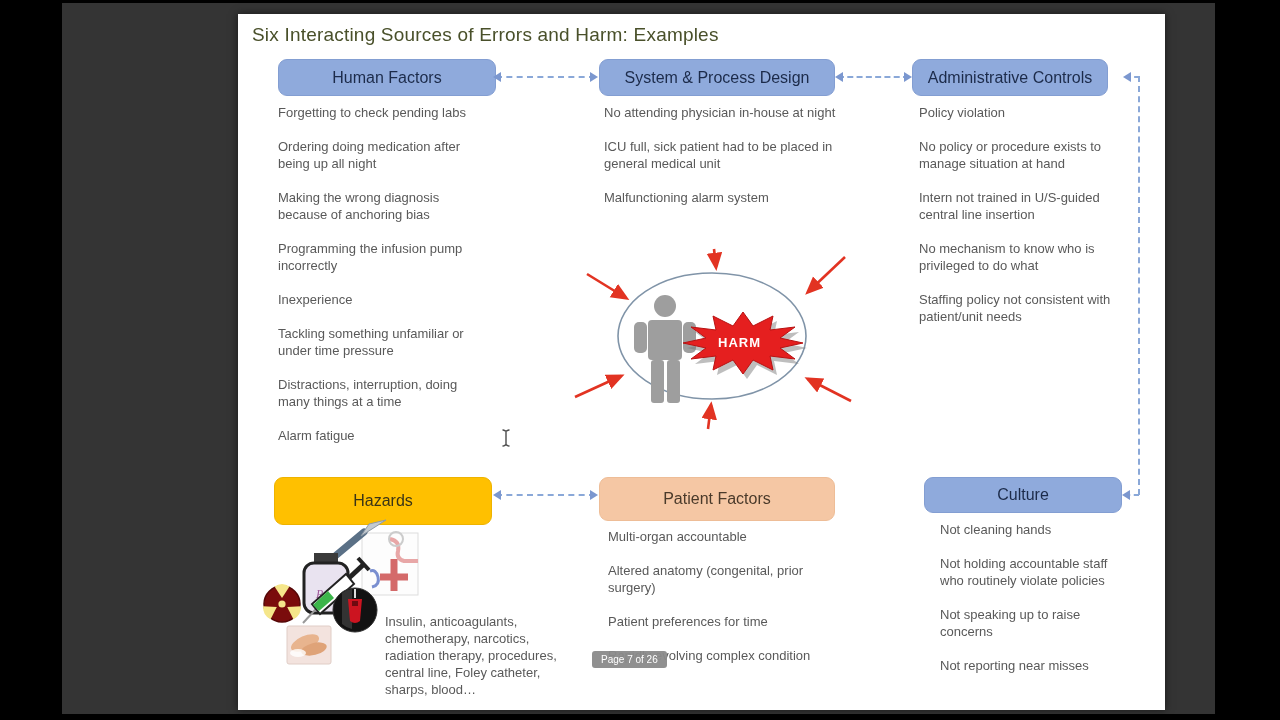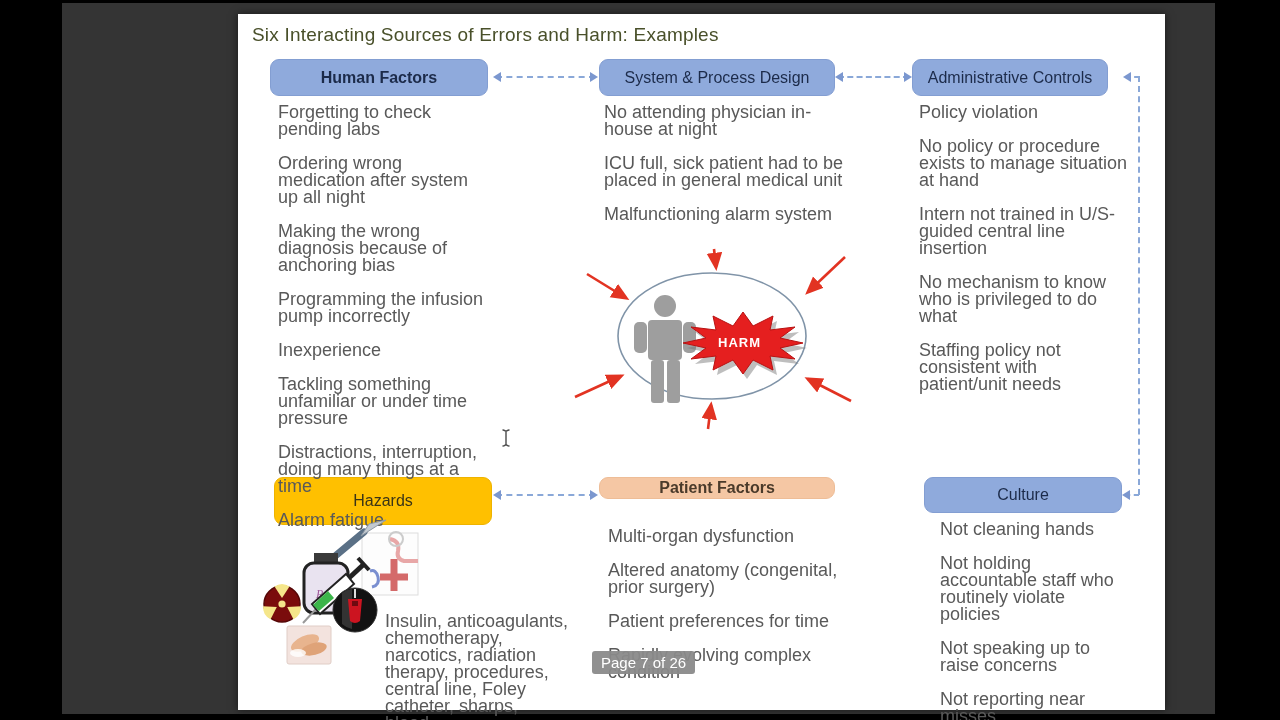--- a/index.html
+++ b/index.html
@@ -7,53 +7,53 @@
        font-family:"Liberation Sans",sans-serif;}
   .viewer{position:absolute;left:62px;top:3px;width:1153px;height:711px;background:#343434;}
   .slide{position:absolute;left:176px;top:11px;width:927px;height:696px;background:#ffffff;
          box-shadow:0 0 8px rgba(0,0,0,.55);}
   .title{position:absolute;left:14px;top:10px;font-size:19px;color:#49502a;letter-spacing:.2px;}
   .box{position:absolute;height:37px;border-radius:9px;display:flex;align-items:center;
        justify-content:center;font-size:16px;box-sizing:border-box;}
   .box.blue{background:#8faadc;border:1px solid #839ed2;color:#1c2b4a;}
   .box.yellow{background:#ffc000;border:1px solid #eeb300;color:#3a3417;}
   .box.peach{background:#f5c7a4;border:1px solid #eebd97;color:#4a3a2a;}
-  .list{position:absolute;font-size:18px;color:#595959;line-height:17px;}
+  .list{position:absolute;font-size:13px;color:#595959;line-height:17px;}
   .li{margin-bottom:17px;}
   .dash-h{position:absolute;height:0;border-top:2px dashed #8aa8d8;}
   .dash-v{position:absolute;width:0;border-left:2px dashed #8aa8d8;}
   .ah{position:absolute;width:0;height:0;border:5px solid transparent;}
   .ah.left{border-right:8px solid #7b97cf;left:-8px;top:-6px;}
   .ah.right{border-left:8px solid #7b97cf;right:-8px;top:-6px;}
   .badge{position:absolute;left:592px;top:651px;padding:3px 9px;background:rgba(138,138,138,.95);
-         color:#fff;font-size:15px;border-radius:3px;z-index:9;}
+         color:#fff;font-size:10px;border-radius:3px;z-index:9;}
   svg{position:absolute;overflow:visible;}
   .harm-text{font-size:13px;font-weight:bold;letter-spacing:1px;fill:#ffffff;}
 </style>
 </head>
 <body>
 
 <div class="viewer">
   <div class="slide">
 
     <div class="title">Six Interacting Sources of Errors and Harm: Examples</div>
 
-    <div class="box blue" style="left:32px;top:45px;width:218px;font-weight:bold;">
+    <div class="box blue" style="left:40px;top:45px;width:218px;">
         <span>Human Factors</span>
       </div>
     <div class="box blue" style="left:361px;top:45px;width:236px;">
         <span>System &amp; Process Design</span>
       </div>
     <div class="box blue" style="left:674px;top:45px;width:196px;">
         <span>Administrative Controls</span>
       </div>
     <div class="box yellow" style="left:36px;top:463px;width:218px;height:48px;">
         <span>Hazards</span>
       </div>
-    <div class="box peach" style="left:361px;top:463px;width:236px;height:22px;font-weight:bold;">
+    <div class="box peach" style="left:361px;top:463px;width:236px;height:44px;">
         <span>Patient Factors</span>
       </div>
     <div class="box blue" style="left:686px;top:463px;width:198px;height:36px;">
         <span>Culture</span>
       </div>
 
     <div class="dash-h" style="left:258px;top:62px;width:99px;">
       <span class="ah left"></span>
       <span class="ah right"></span>
     </div>
@@ -68,21 +68,21 @@
     <div class="dash-h" style="left:888px;top:62px;width:13px;">
       <span class="ah left"></span>
     </div>
     <div class="dash-v" style="left:900px;top:62px;height:419px;"></div>
     <div class="dash-h" style="left:887px;top:480px;width:14px;">
       <span class="ah left"></span>
     </div>
 
     <div class="list" style="left:40px;top:90px;width:208px;">
       <div class="li">Forgetting to check pending labs</div>
-      <div class="li">Ordering wrong medication after system up all night</div>
+      <div class="li">Ordering doing medication after being up all night</div>
       <div class="li">Making the wrong diagnosis because of anchoring bias</div>
       <div class="li">Programming the infusion pump incorrectly</div>
       <div class="li">Inexperience</div>
       <div class="li">Tackling something unfamiliar or under time pressure</div>
       <div class="li">Distractions, interruption, doing many things at a time</div>
       <div class="li">Alarm fatigue</div>
     </div>
 
     <div class="list" style="left:366px;top:90px;width:250px;">
       <div class="li">No attending physician in-house at night</div>
@@ -92,21 +92,21 @@
 
     <div class="list" style="left:681px;top:90px;width:210px;">
       <div class="li">Policy violation</div>
       <div class="li">No policy or procedure exists to manage situation at hand</div>
       <div class="li">Intern not trained in U/S-guided central line insertion</div>
       <div class="li">No mechanism to know who is privileged to do what</div>
       <div class="li">Staffing policy not consistent with patient/unit needs</div>
     </div>
 
     <div class="list" style="left:370px;top:514px;width:230px;">
-      <div class="li">Multi-organ dysfunction</div>
+      <div class="li">Multi-organ accountable</div>
       <div class="li">Altered anatomy (congenital, prior surgery)</div>
       <div class="li">Patient preferences for time</div>
       <div class="li">Rapidly evolving complex condition</div>
     </div>
 
     <div class="list" style="left:695px;top:507px;width:190px;margin-left:7px;">
       <div class="li">Not cleaning hands</div>
       <div class="li">Not holding accountable staff who routinely violate policies</div>
       <div class="li">Not speaking up to raise concerns</div>
       <div class="li">Not reporting near misses</div>

